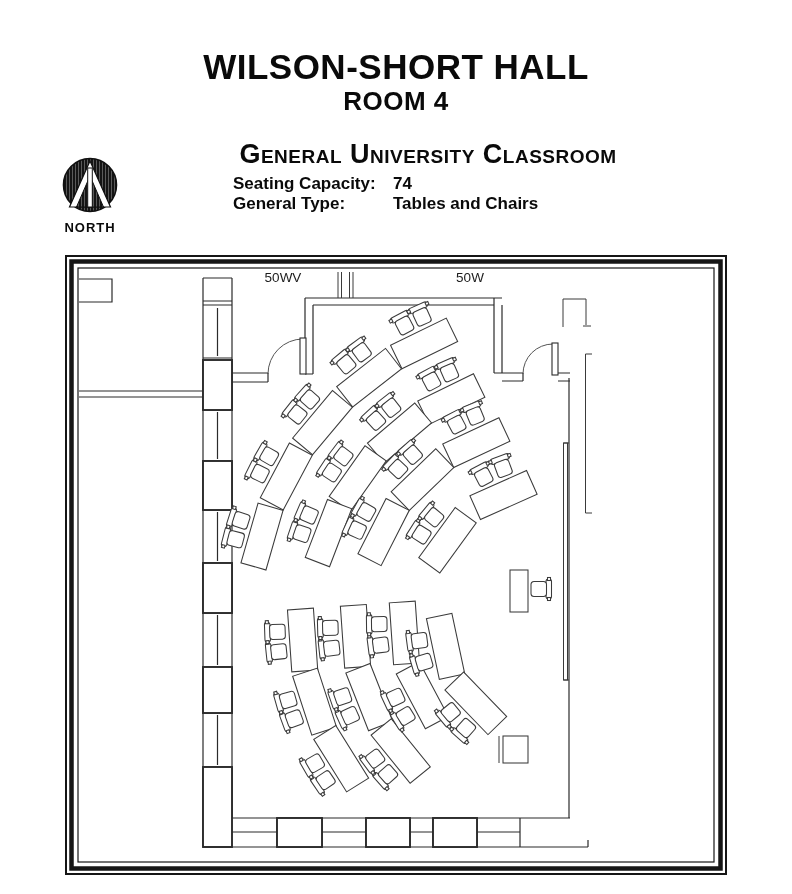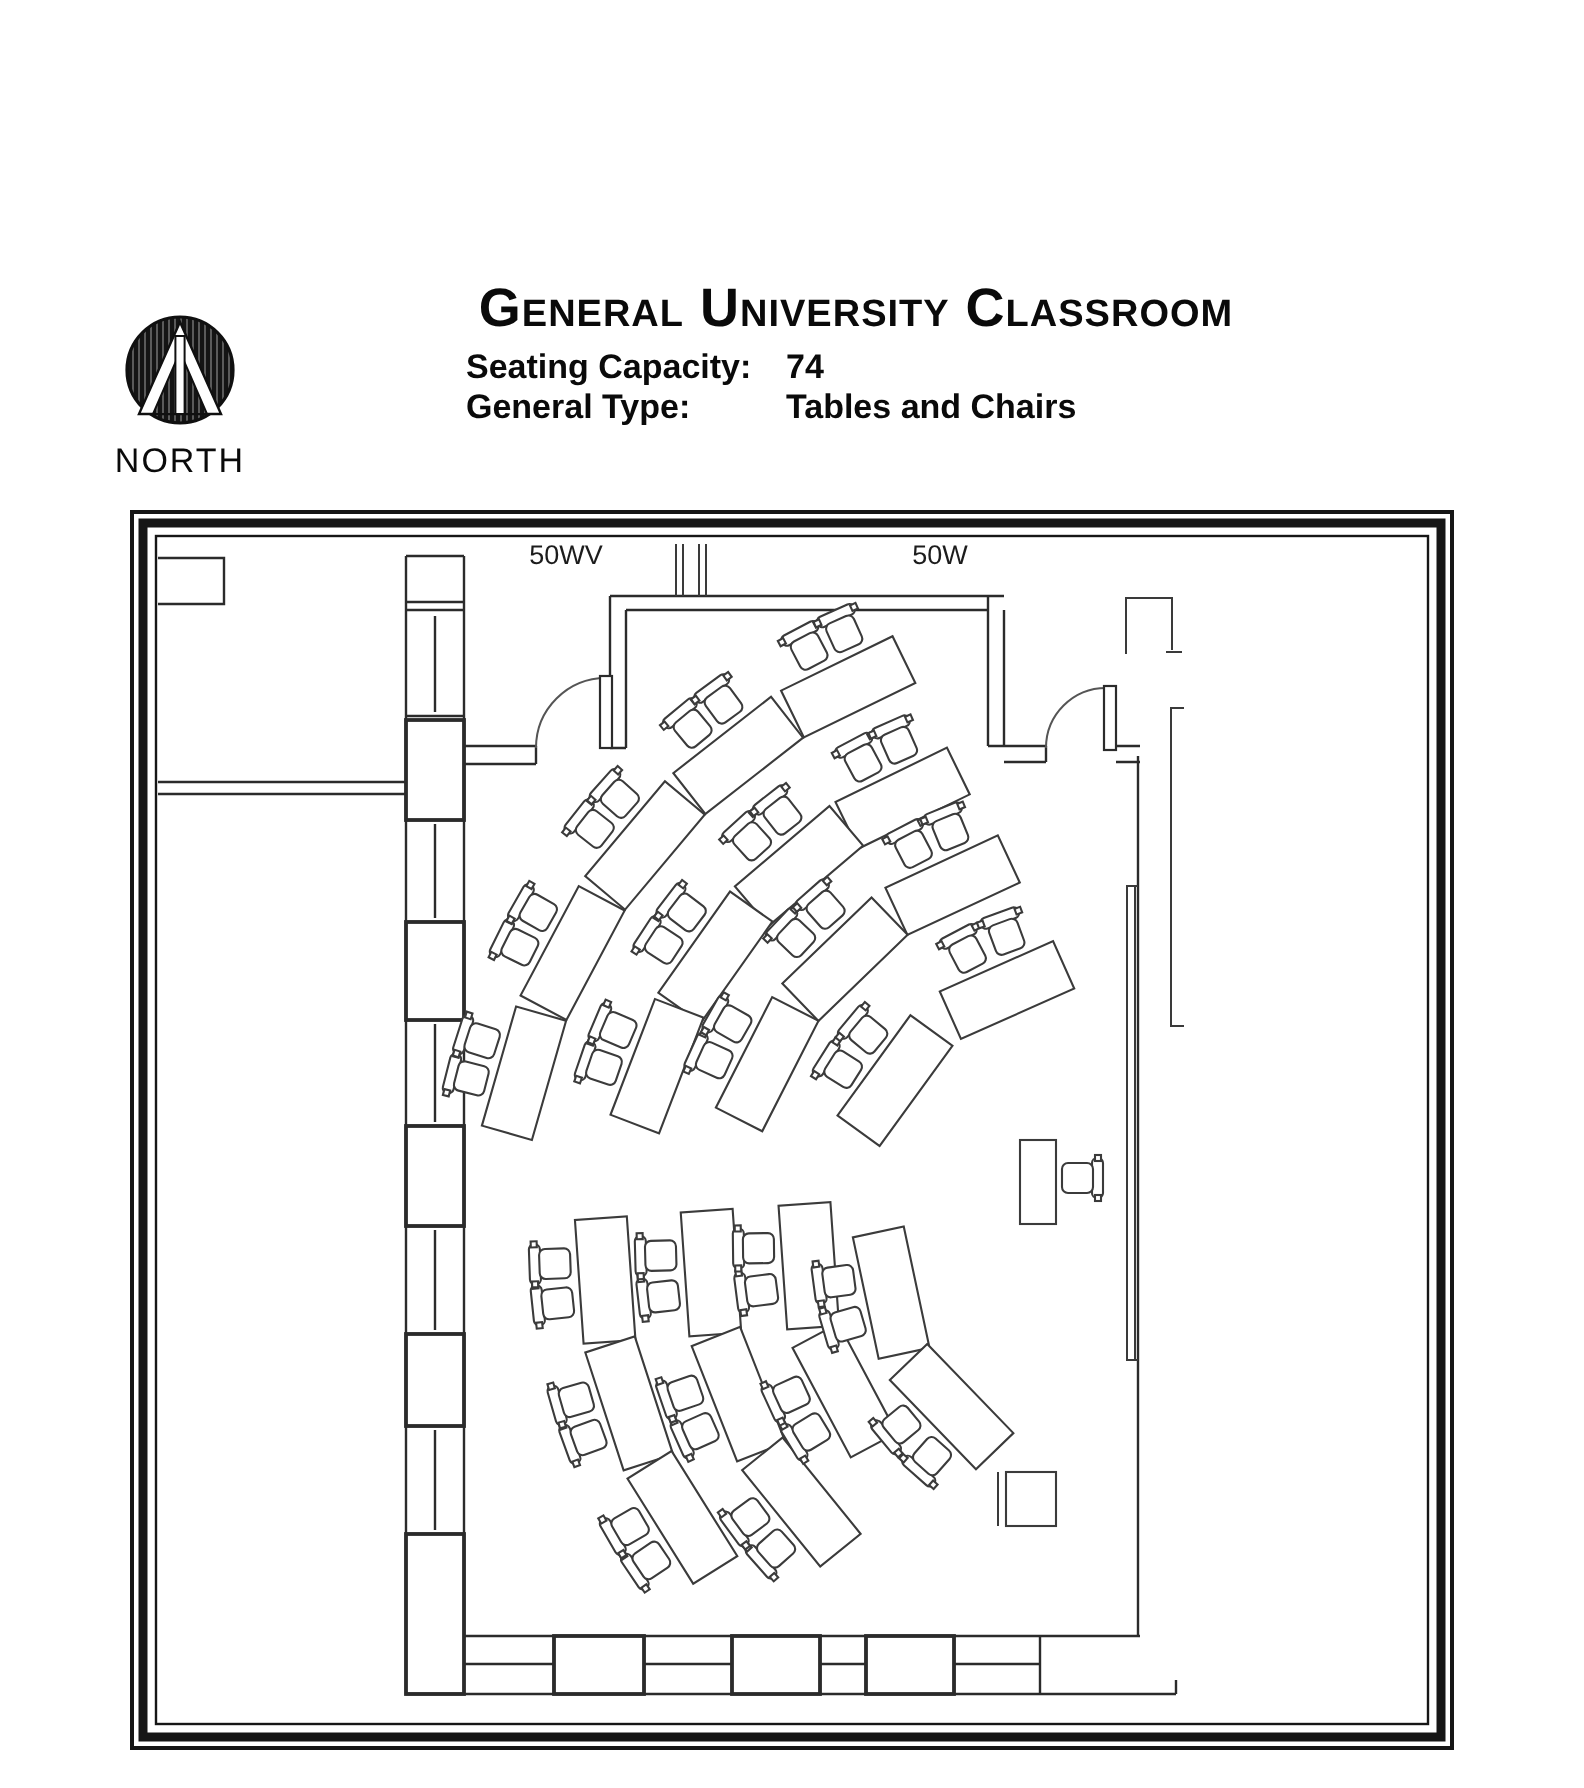--- a/index.html
+++ b/index.html
@@ -8,38 +8,40 @@
   .t-building{position:absolute;top:47px;left:0;width:100%;text-align:center;
       font-size:35px;font-weight:bold;letter-spacing:.5px;}
   .t-room{position:absolute;top:86px;left:0;width:100%;text-align:center;
       font-size:26px;font-weight:bold;letter-spacing:.5px;}
   .t-type{position:absolute;top:139px;left:0;width:100%;text-align:center;
       font-size:27px;font-weight:bold;font-variant:small-caps;letter-spacing:.5px;padding-left:32px;}
   .specs{position:absolute;left:233px;top:174px;font-size:17px;font-weight:bold;line-height:20px;}
   .specs .row{white-space:nowrap;}
   .specs .lbl{display:inline-block;width:160px;}
   .north{position:absolute;left:56px;top:155px;width:68px;text-align:center;}
-  .north-label{font-size:17px;font-weight:normal;letter-spacing:1px;margin-top:1px;}
+  .north-label{font-size:13px;font-weight:bold;letter-spacing:1px;margin-top:1px;}
   #plan{position:absolute;left:0;top:0;}
   .frame1{fill:none;stroke:#161616;stroke-width:2;}
   .frame2{fill:none;stroke:#161616;stroke-width:4.5;}
   .frame3{fill:none;stroke:#161616;stroke-width:1.2;}
   .wl{stroke:#2b2b2b;stroke-width:1.2;fill:none;}
   .wb{stroke:#2b2b2b;stroke-width:1.9;fill:#fff;}
   .thin{stroke:#3a3a3a;stroke-width:1;fill:none;}
   .door{stroke:#555;stroke-width:1;fill:none;}
   .leaf{stroke:#2b2b2b;stroke-width:1.1;fill:#fff;}
   .fur{stroke:#3b3b3b;stroke-width:1.05;fill:#fff;}
   .planlabel{font-family:"Liberation Sans",sans-serif;font-size:13.5px;fill:#1c1c1c;}
 </style>
 </head>
 <body>
 
 <div class="page">
 
+  <div class="t-building">WILSON-SHORT HALL</div>
+  <div class="t-room">ROOM 4</div>
   <div class="t-type">General University Classroom</div>
 
   <div class="specs">
     <div class="row">
       <span class="lbl">Seating Capacity:</span><span>74</span>
     </div>
     <div class="row">
       <span class="lbl">General Type:</span><span>Tables and Chairs</span>
     </div>
   </div>

